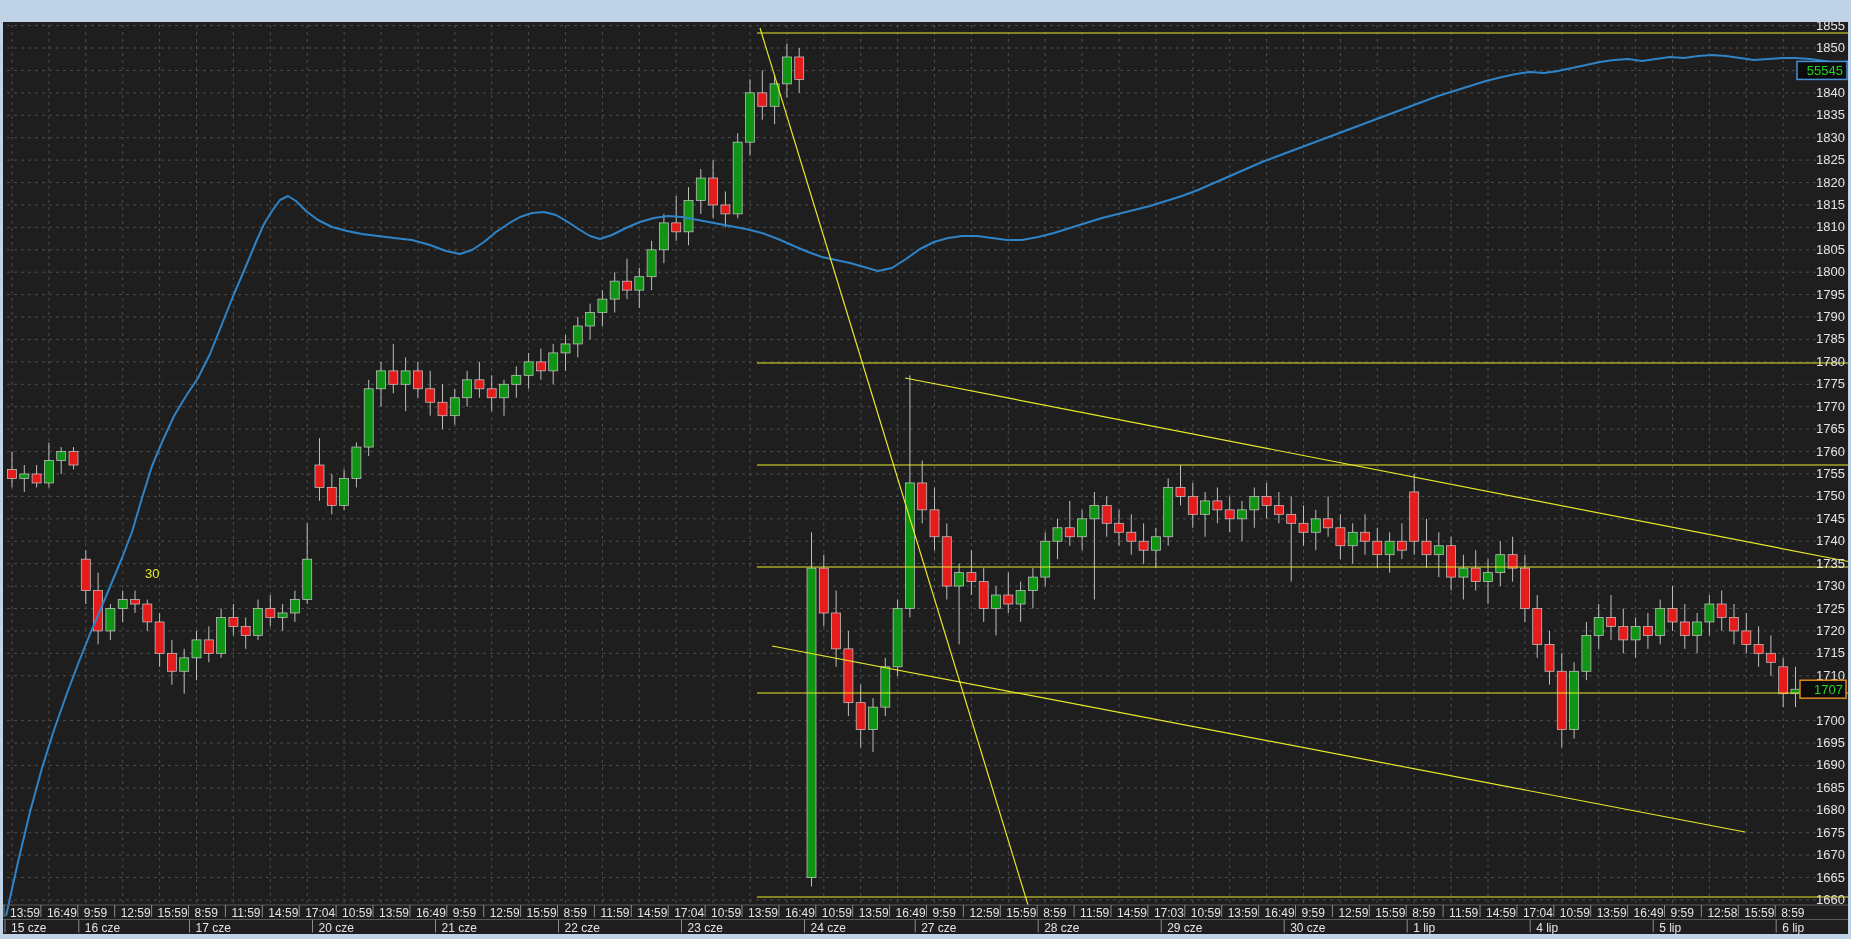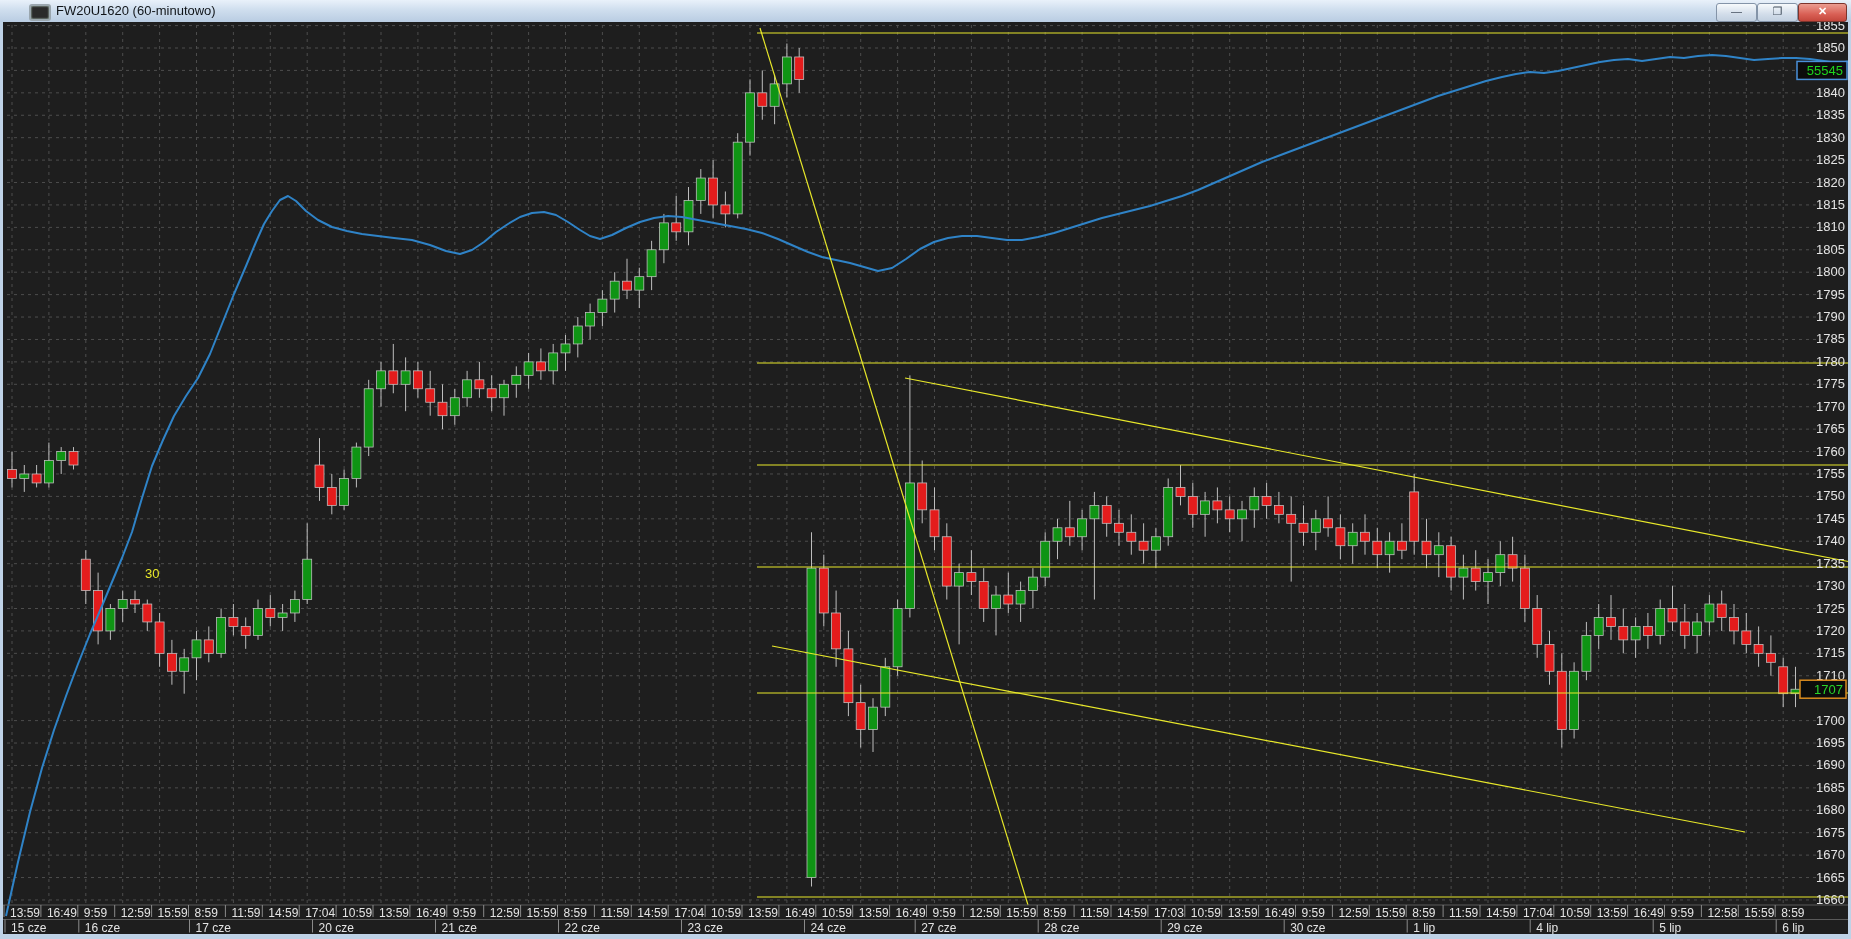--- a/index.html
+++ b/index.html
@@ -21,33 +21,20 @@
   #borderL,#borderR,#borderB{position:absolute;background:#bfd2e6;}
   #borderL{left:0;top:22px;width:3px;height:917px;}
   #borderR{right:0;top:22px;width:3px;height:917px;}
   #borderB{left:0;bottom:0;width:1851px;height:5px;}
   svg text{font-family:"Liberation Sans",sans-serif;}
 </style>
 </head>
 <body>
 
 <div id="window">
-  <div id="titlebar">
-    <div id="title-icon"></div>
-    <div id="title-text">FW20U1620 (60-minutowo)</div>
-    <div class="winbtn" id="btn-min">
-      <span>—</span>
-    </div>
-    <div class="winbtn" id="btn-restore">
-      <span>❐</span>
-    </div>
-    <div class="winbtn" id="btn-close">
-      <span>✕</span>
-    </div>
-  </div>
   <div id="chartarea">
     <svg id="plot" width="1851" height="912">
         <line x1="0" y1="3.5799999999999272" x2="1851" y2="3.5799999999999272" stroke="#4d4d4d" stroke-width="1" stroke-dasharray="3,4"></line>
         <line x1="0" y1="26" x2="1851" y2="26" stroke="#4d4d4d" stroke-width="1" stroke-dasharray="3,4"></line>
         <line x1="0" y1="48.42000000000007" x2="1851" y2="48.42000000000007" stroke="#4d4d4d" stroke-width="1" stroke-dasharray="3,4"></line>
         <line x1="0" y1="70.84000000000015" x2="1851" y2="70.84000000000015" stroke="#4d4d4d" stroke-width="1" stroke-dasharray="3,4"></line>
         <line x1="0" y1="93.26000000000022" x2="1851" y2="93.26000000000022" stroke="#4d4d4d" stroke-width="1" stroke-dasharray="3,4"></line>
         <line x1="0" y1="115.68000000000029" x2="1851" y2="115.68000000000029" stroke="#4d4d4d" stroke-width="1" stroke-dasharray="3,4"></line>
         <line x1="0" y1="138.09999999999945" x2="1851" y2="138.09999999999945" stroke="#4d4d4d" stroke-width="1" stroke-dasharray="3,4"></line>
         <line x1="0" y1="160.51999999999953" x2="1851" y2="160.51999999999953" stroke="#4d4d4d" stroke-width="1" stroke-dasharray="3,4"></line>

